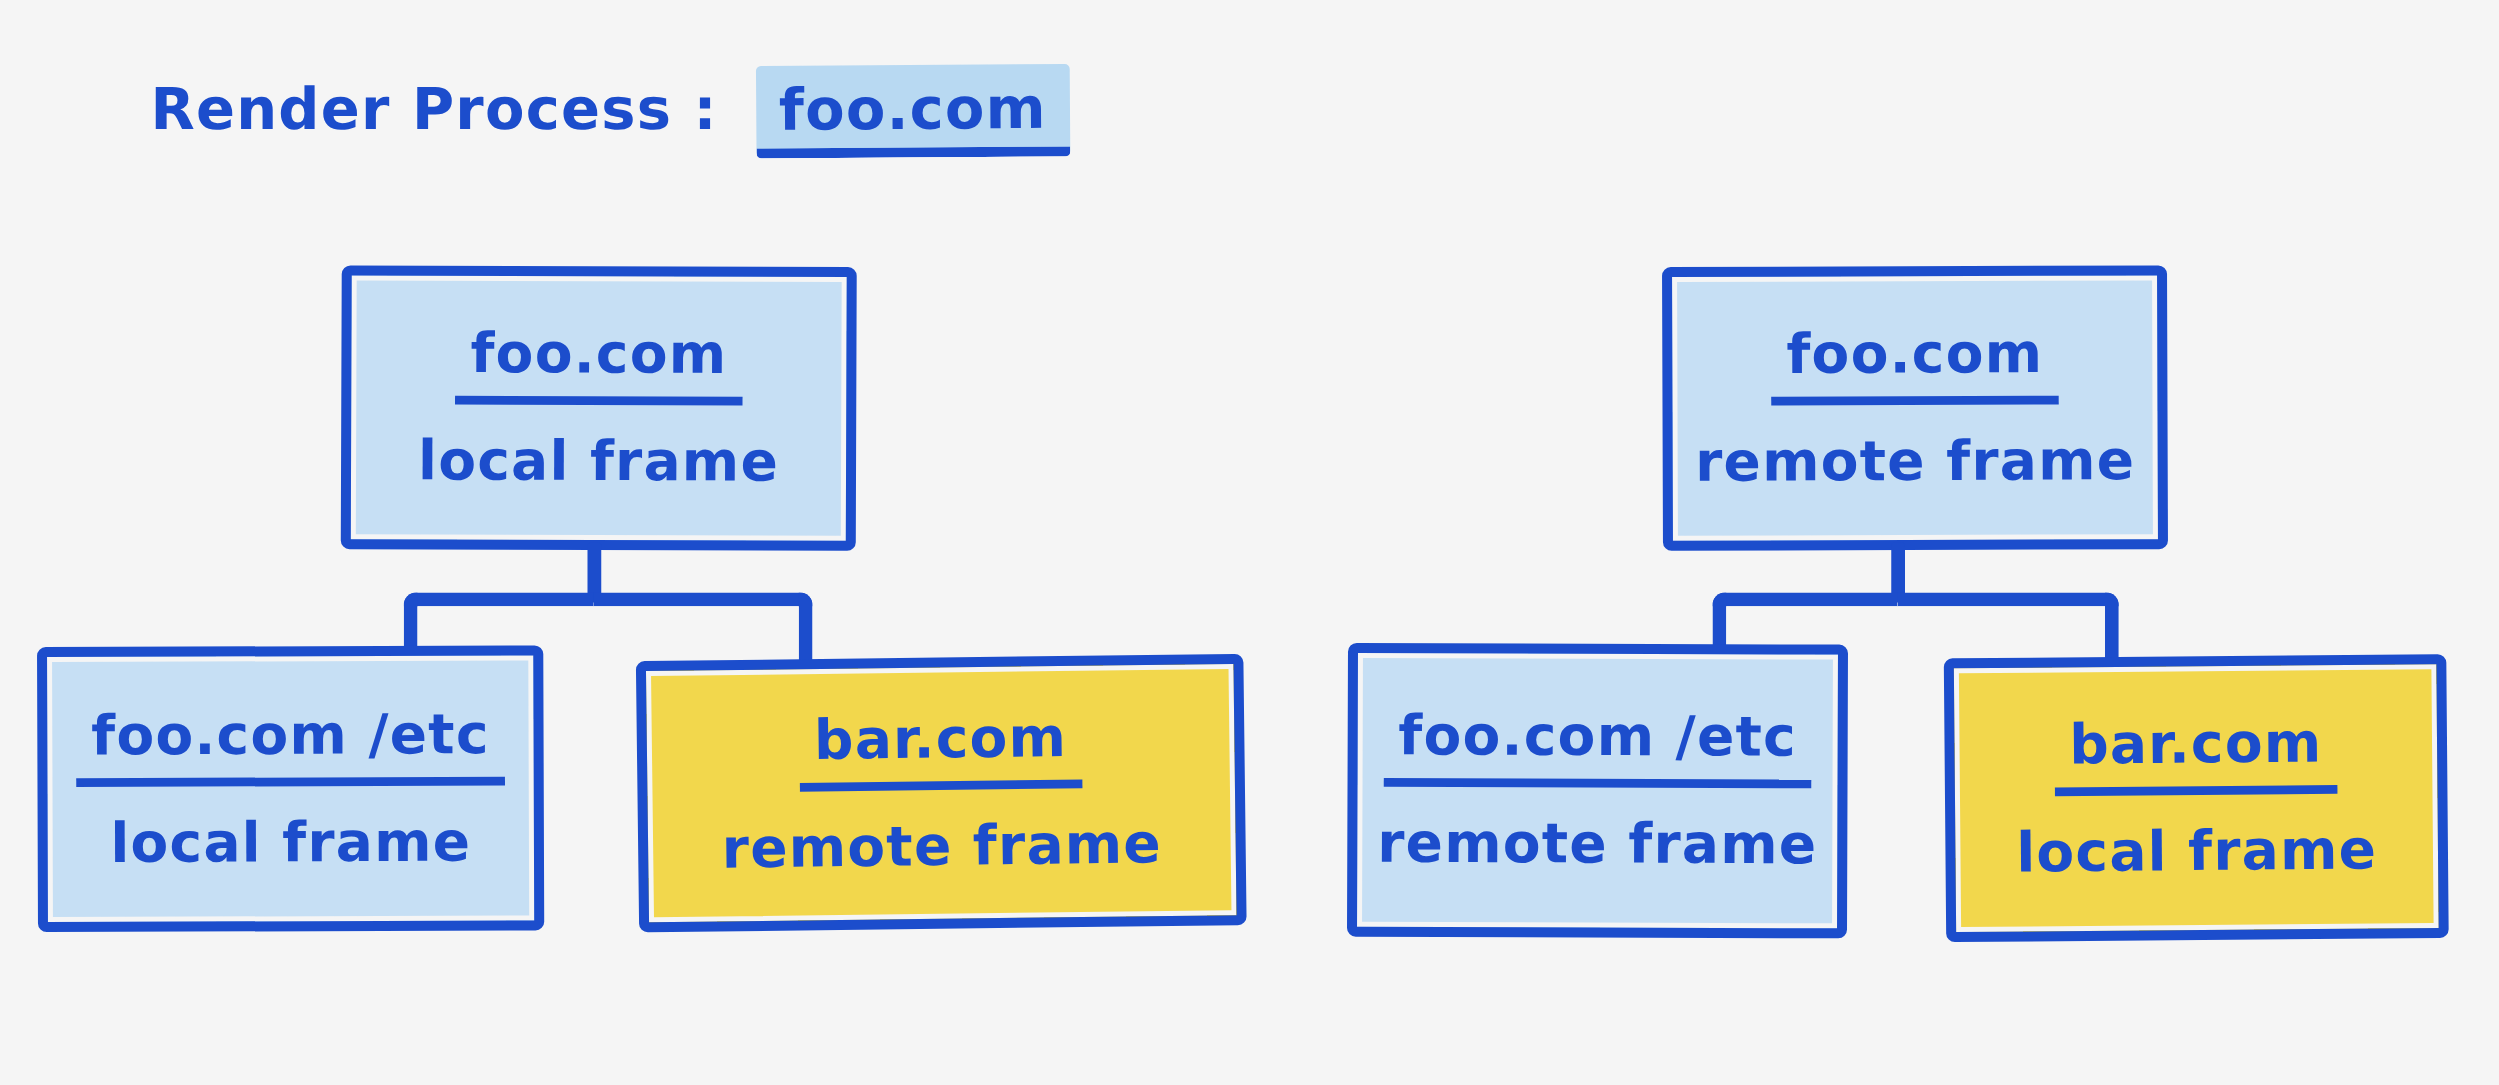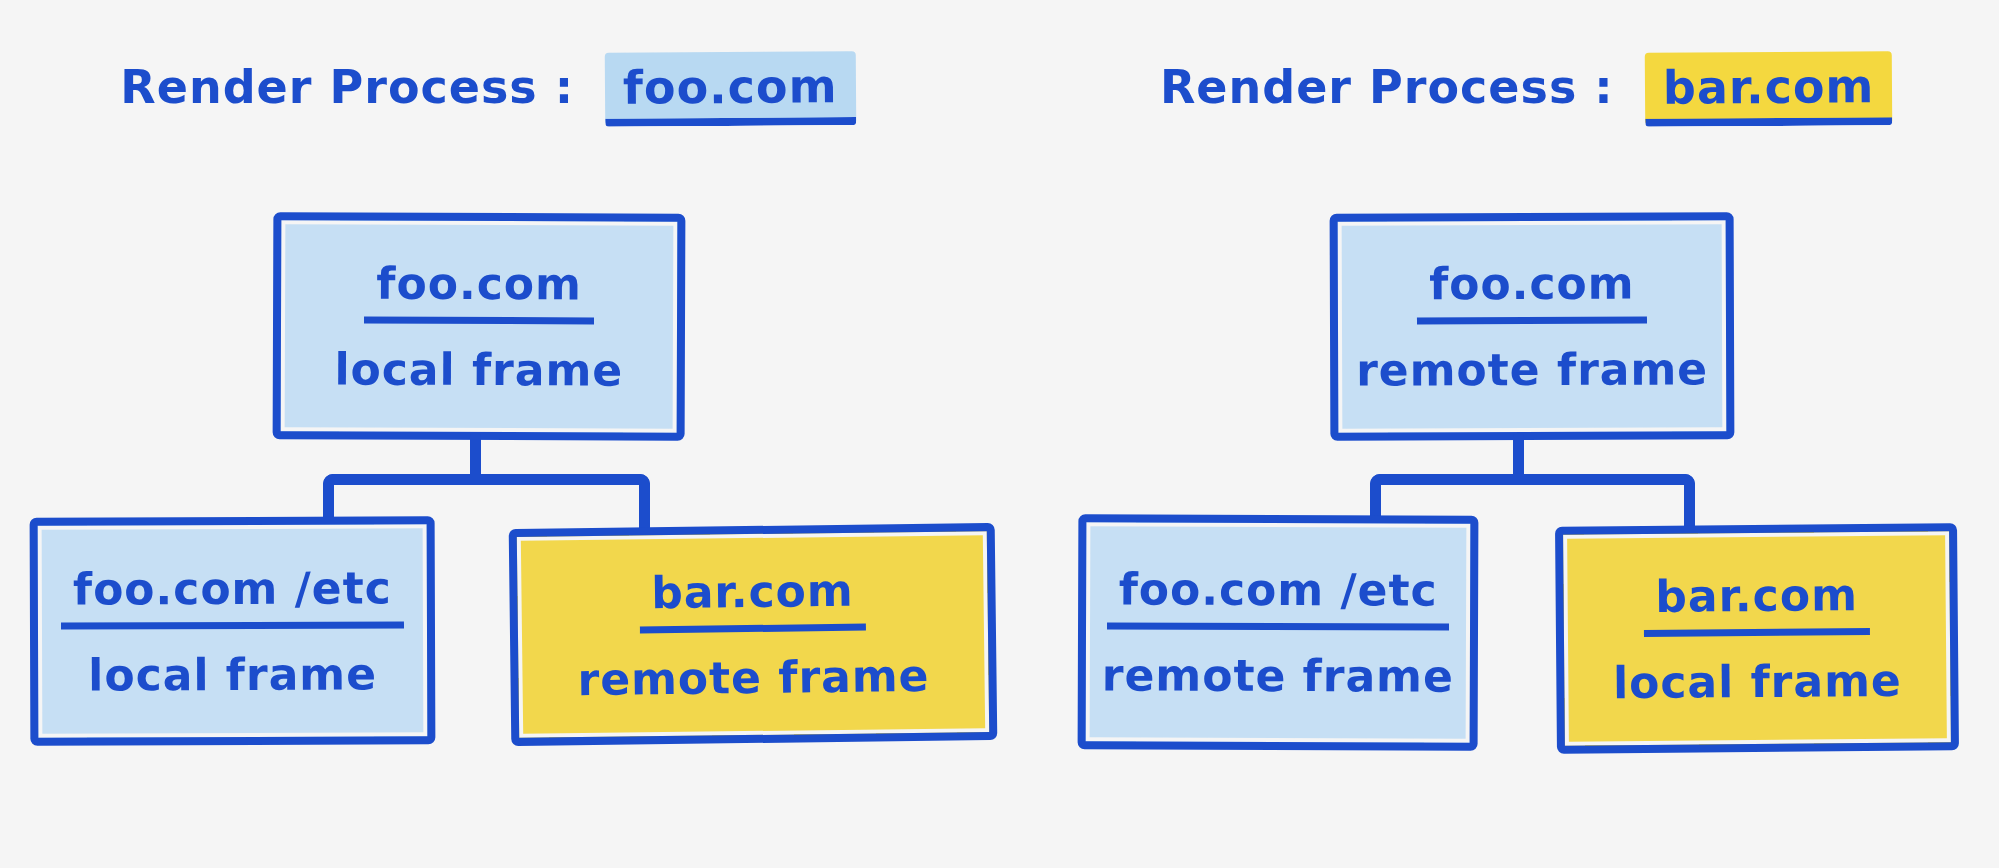--- a/index.html
+++ b/index.html
@@ -132,24 +132,20 @@
       <span class="frame">local frame</span>
     </div>
 
     <div class="box yellow child-b">
       <span class="domain">bar.com</span>
       <span class="frame">remote frame</span>
     </div>
   </section>
 
   <section class="tree t1">
-    <h2 class="title">
-      <span>Render Process :</span>
-      <span class="domain-hl">bar.com</span>
-    </h2>
 
     <div class="box blue root">
       <span class="domain">foo.com</span>
       <span class="frame">remote frame</span>
     </div>
 
     <div class="stem"></div>
     <div class="elbow-l"></div>
     <div class="elbow-r"></div>
 

